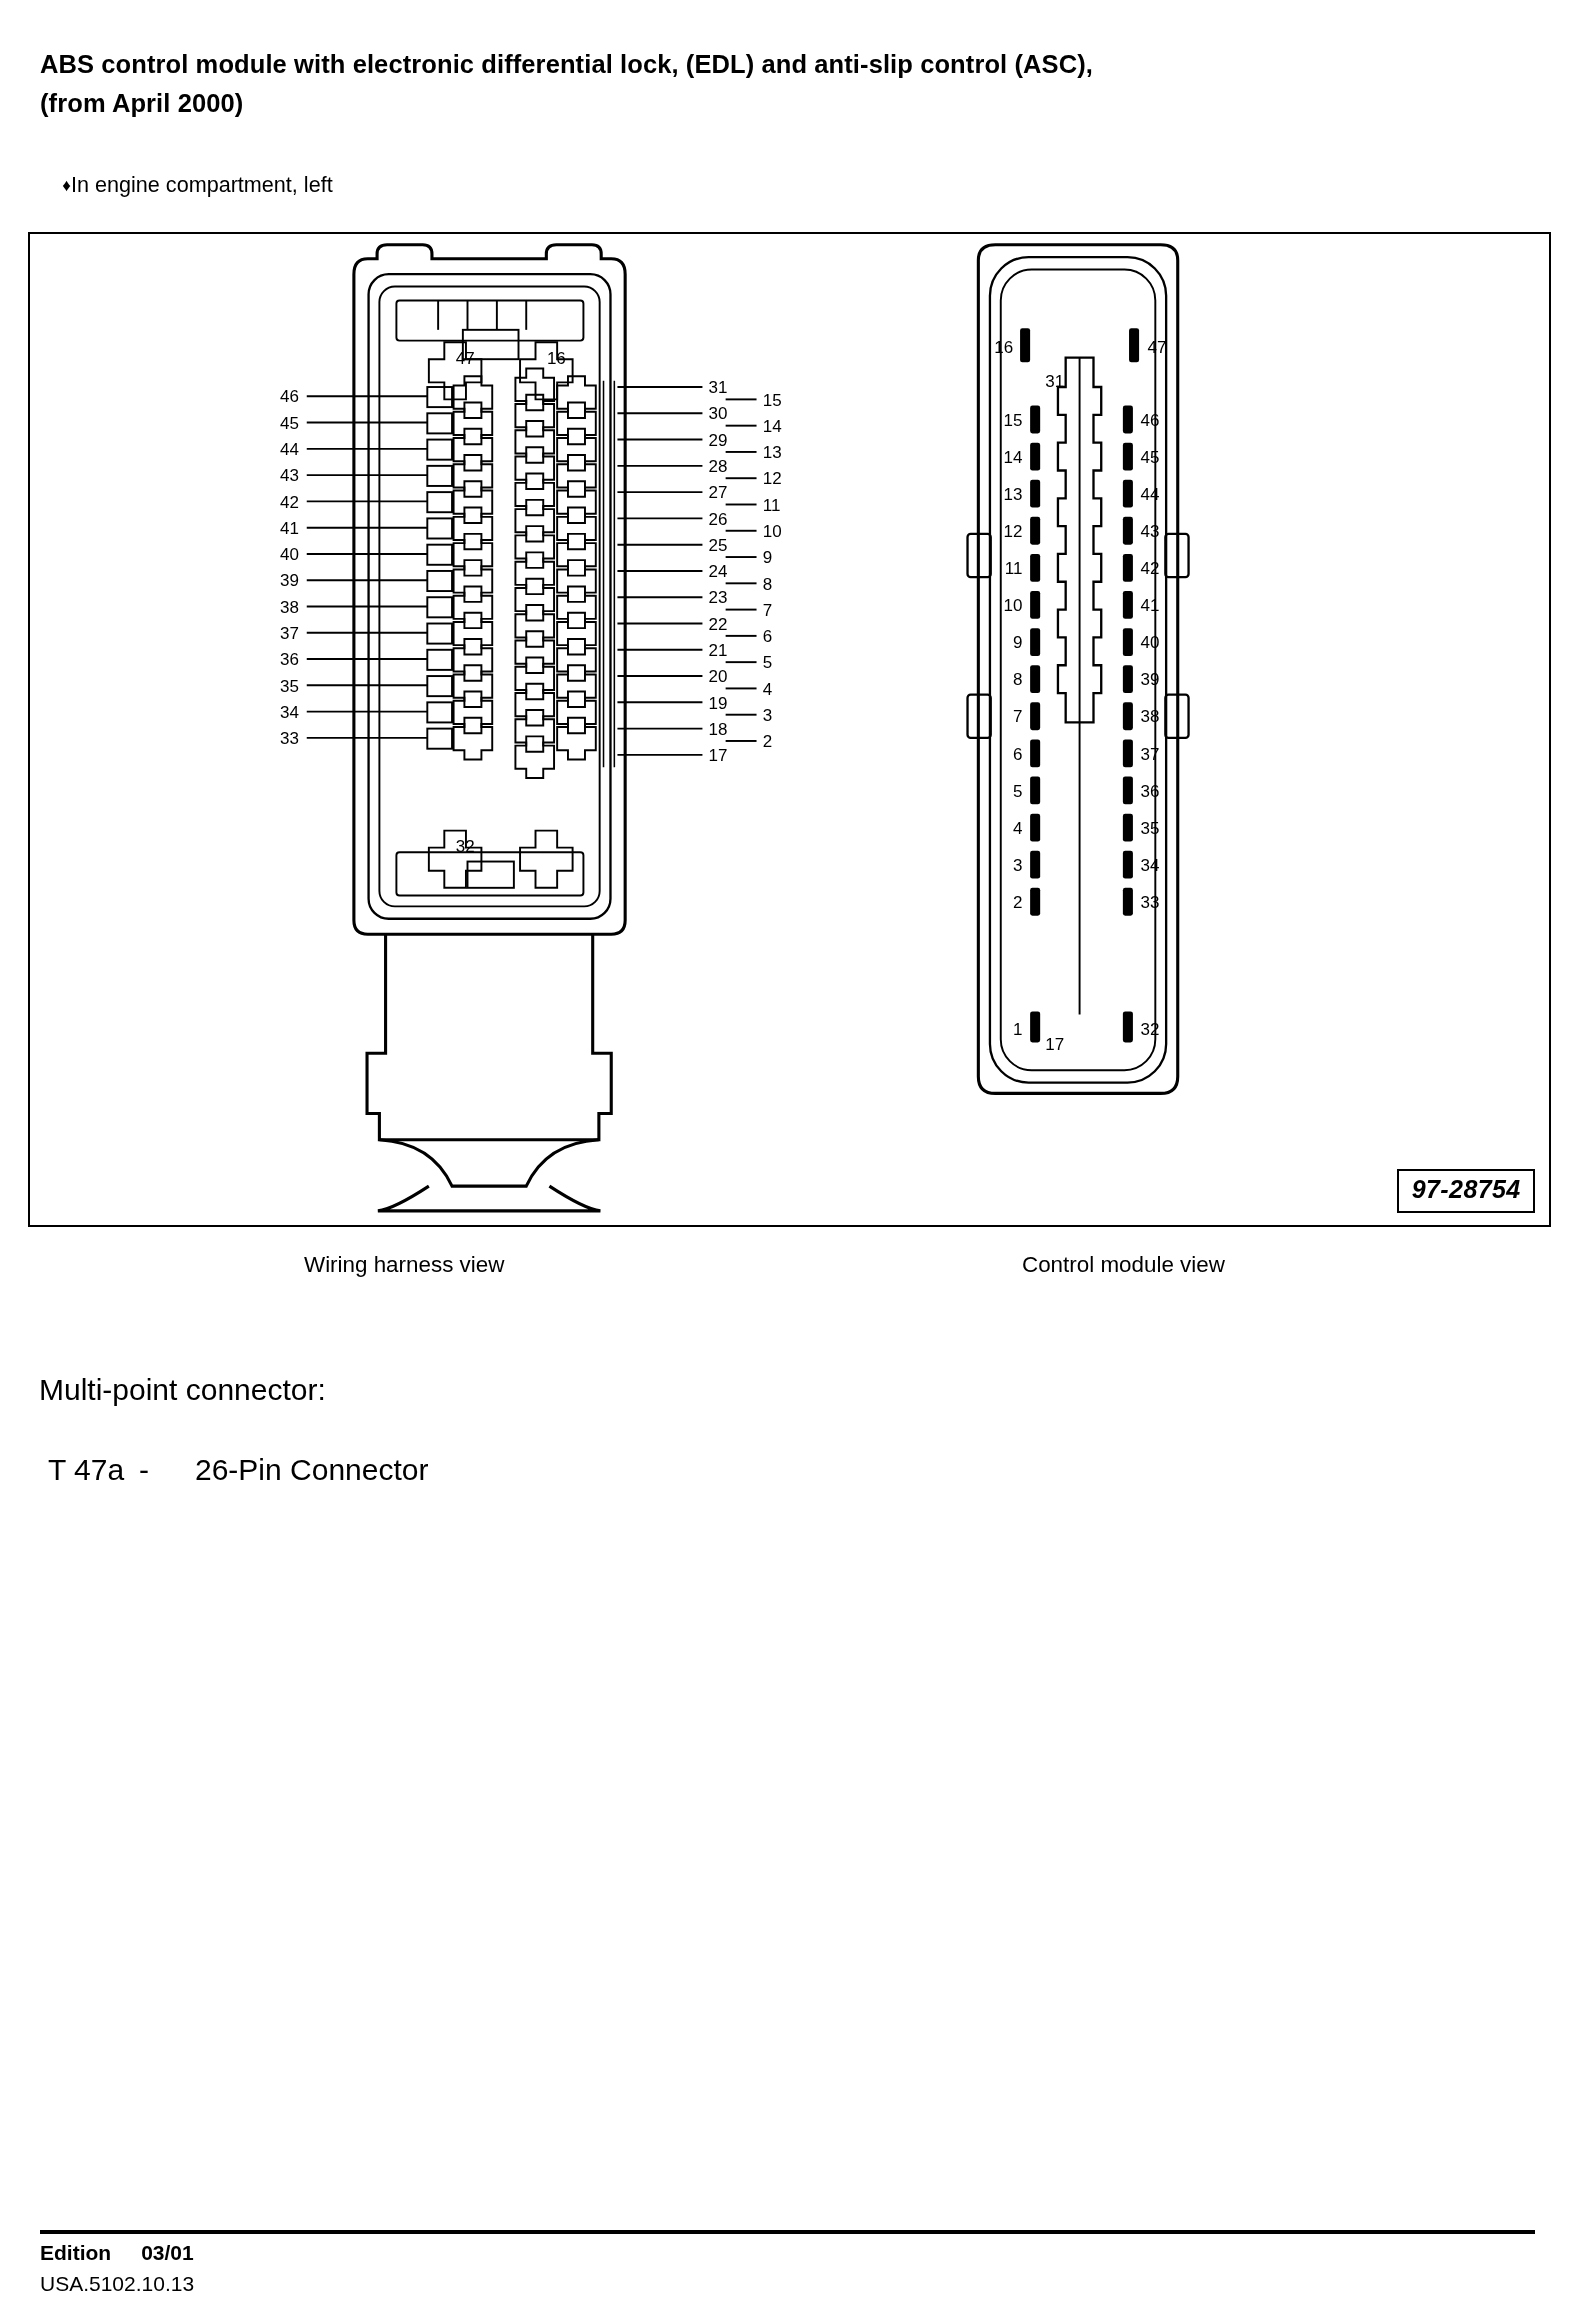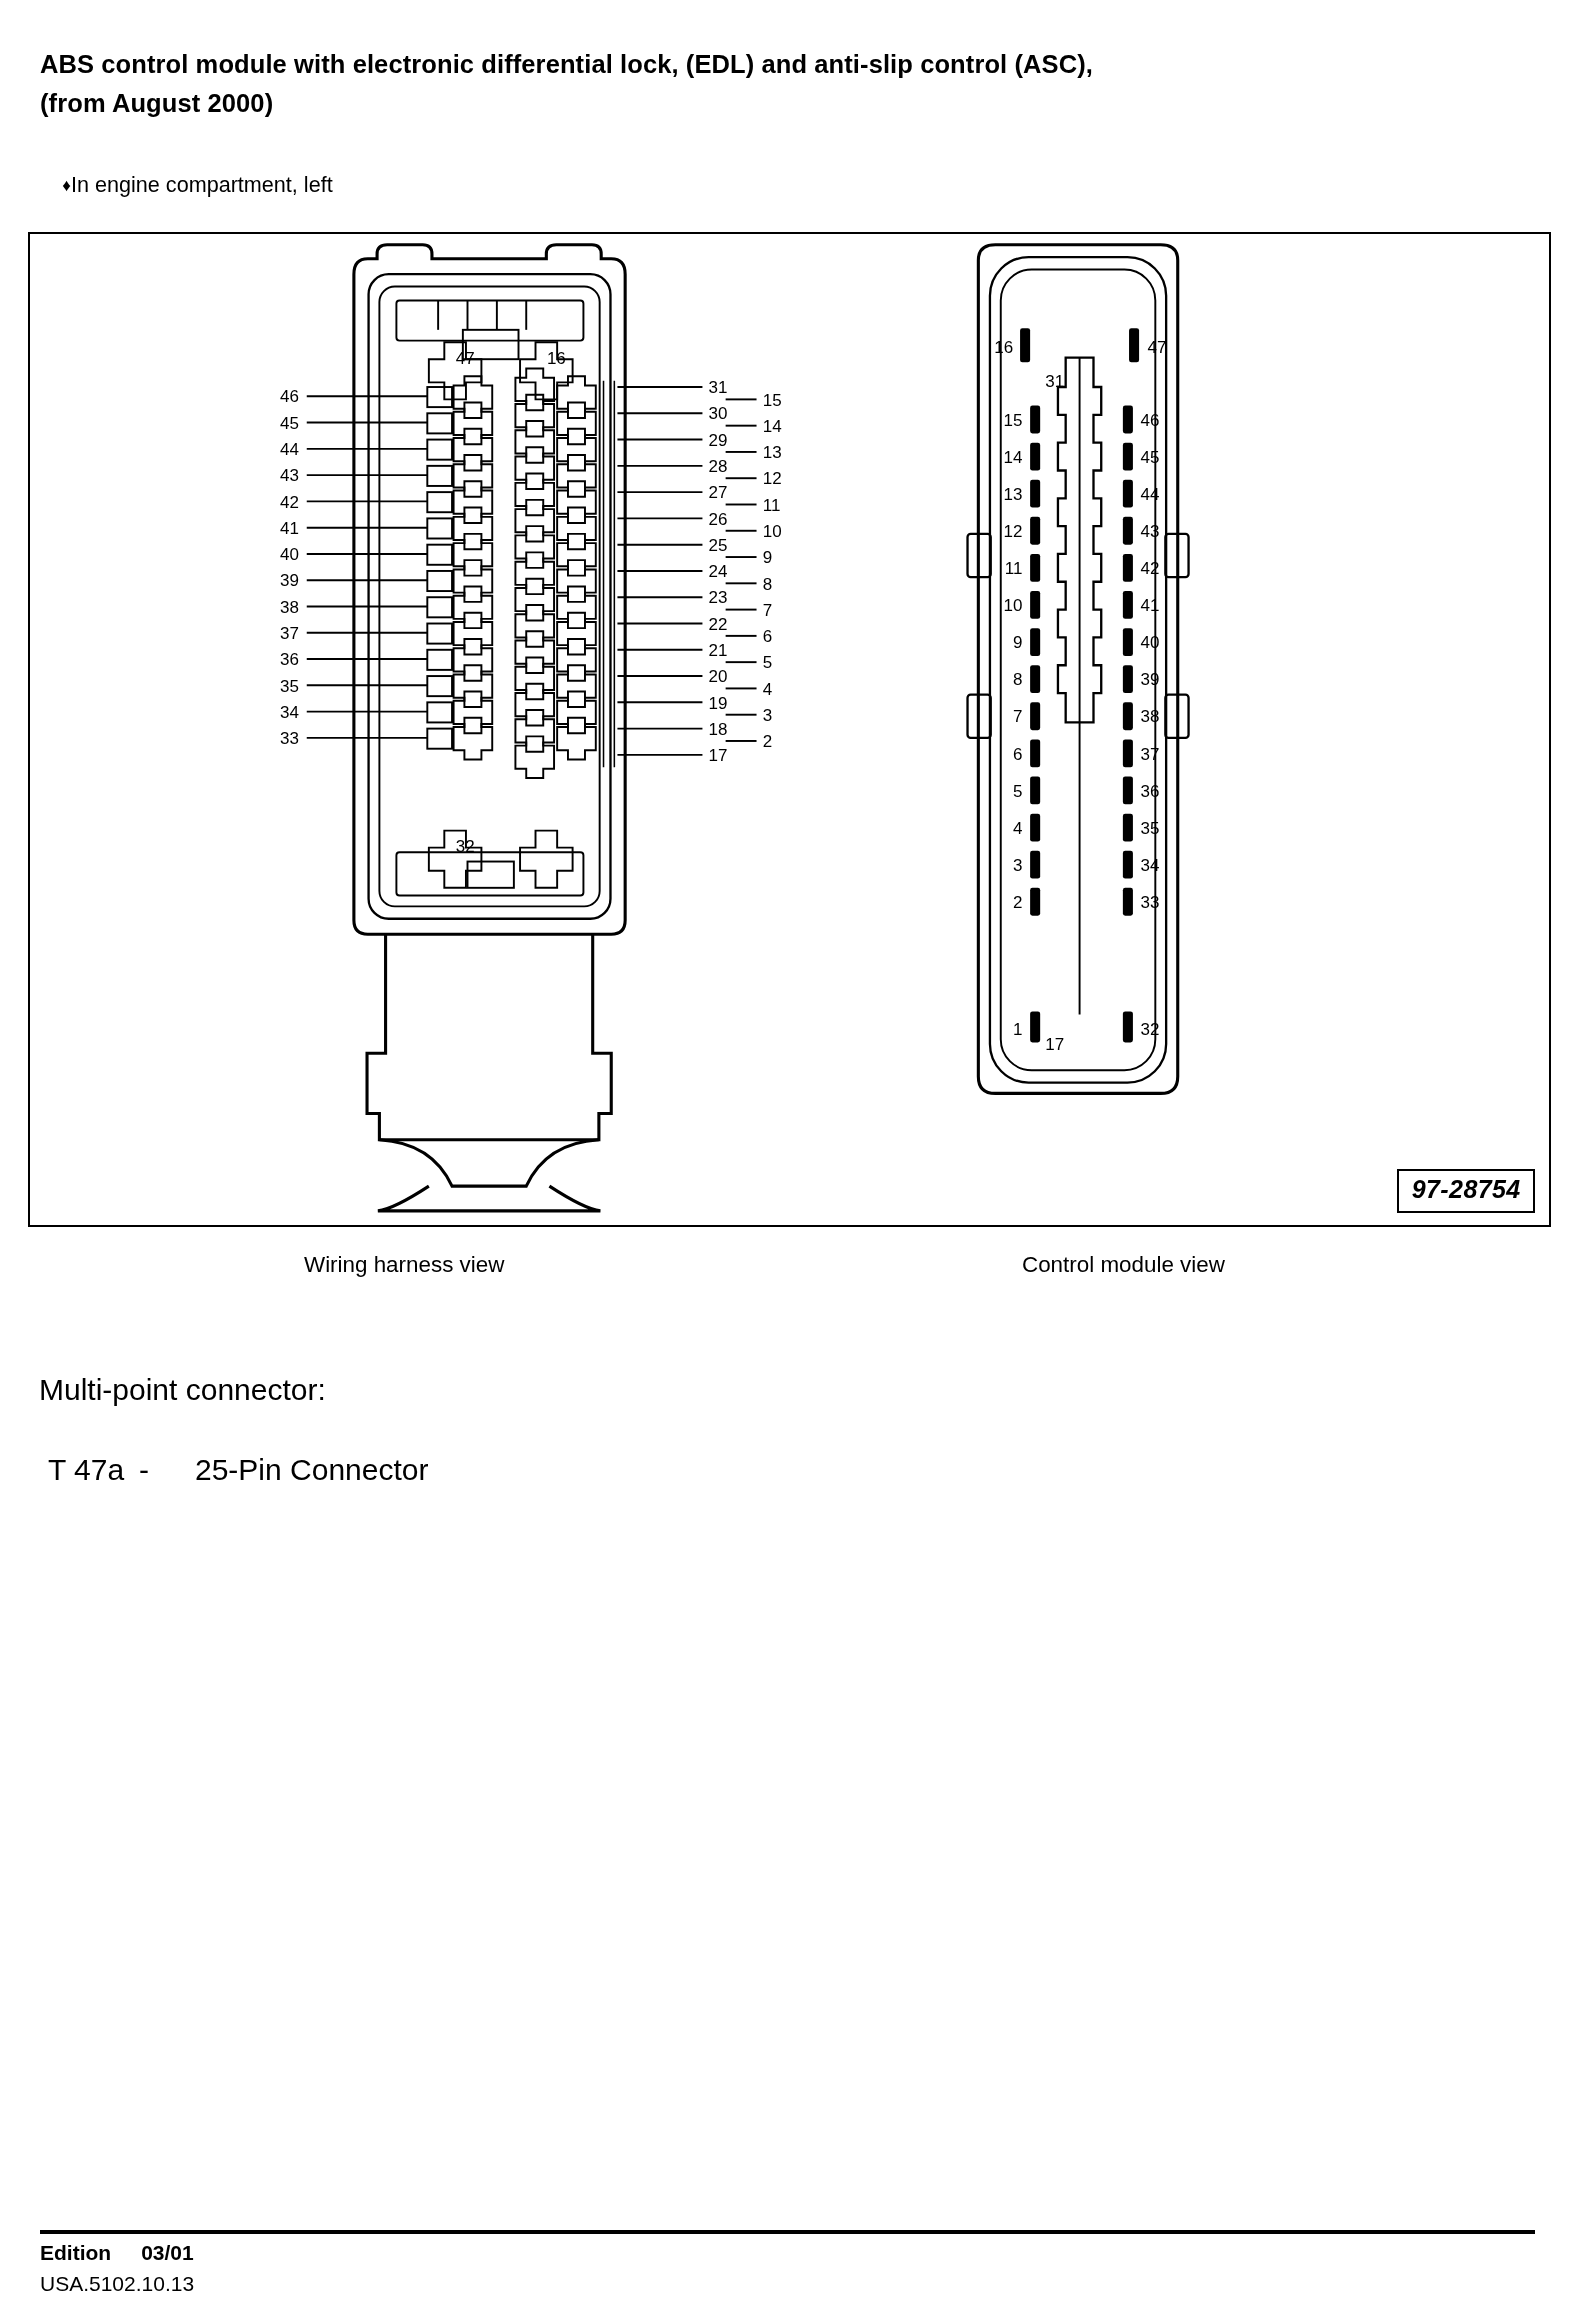--- a/index.html
+++ b/index.html
@@ -130,21 +130,21 @@
     font-family: "Liberation Sans", sans-serif;
   }
 </style>
 </head>
 <body>
 
 <div class="page">
 
   <div class="title-block">
     <div class="title-line">ABS control module with electronic differential lock, (EDL) and anti-slip control (ASC),</div>
-    <div class="title-line">(from August 2000)</div>
+    <div class="title-line">(from April 2000)</div>
   </div>
 
   <div class="bullet-row">
     <span class="bullet-diamond">♦</span><span>In engine compartment, left</span>
   </div>
 
   <div class="figure-frame">
 
     <svg class="fig-svg" width="1518" height="990" viewBox="0 0 1964 1281">
       <g fill="none" stroke="#000" stroke-width="3">
@@ -457,21 +457,21 @@
     </svg>
 
     <div class="code-box">97-28754</div>
   </div>
 
   <div class="caption caption-left">Wiring harness view</div>
   <div class="caption caption-right">Control module view</div>
 
   <div class="lower-text multi-label">Multi-point connector:</div>
   <div class="lower-text conn-row">
-    <span class="code">T 47a</span><span class="dash">-</span><span>25-Pin Connector</span>
+    <span class="code">T 47a</span><span class="dash">-</span><span>26-Pin Connector</span>
   </div>
 
   <div class="footer-rule"></div>
   <div class="footer-line1">
     <span>Edition</span><span class="ed-num">03/01</span>
   </div>
   <div class="footer-line2">USA.5102.10.13</div>
 
 </div>
 

